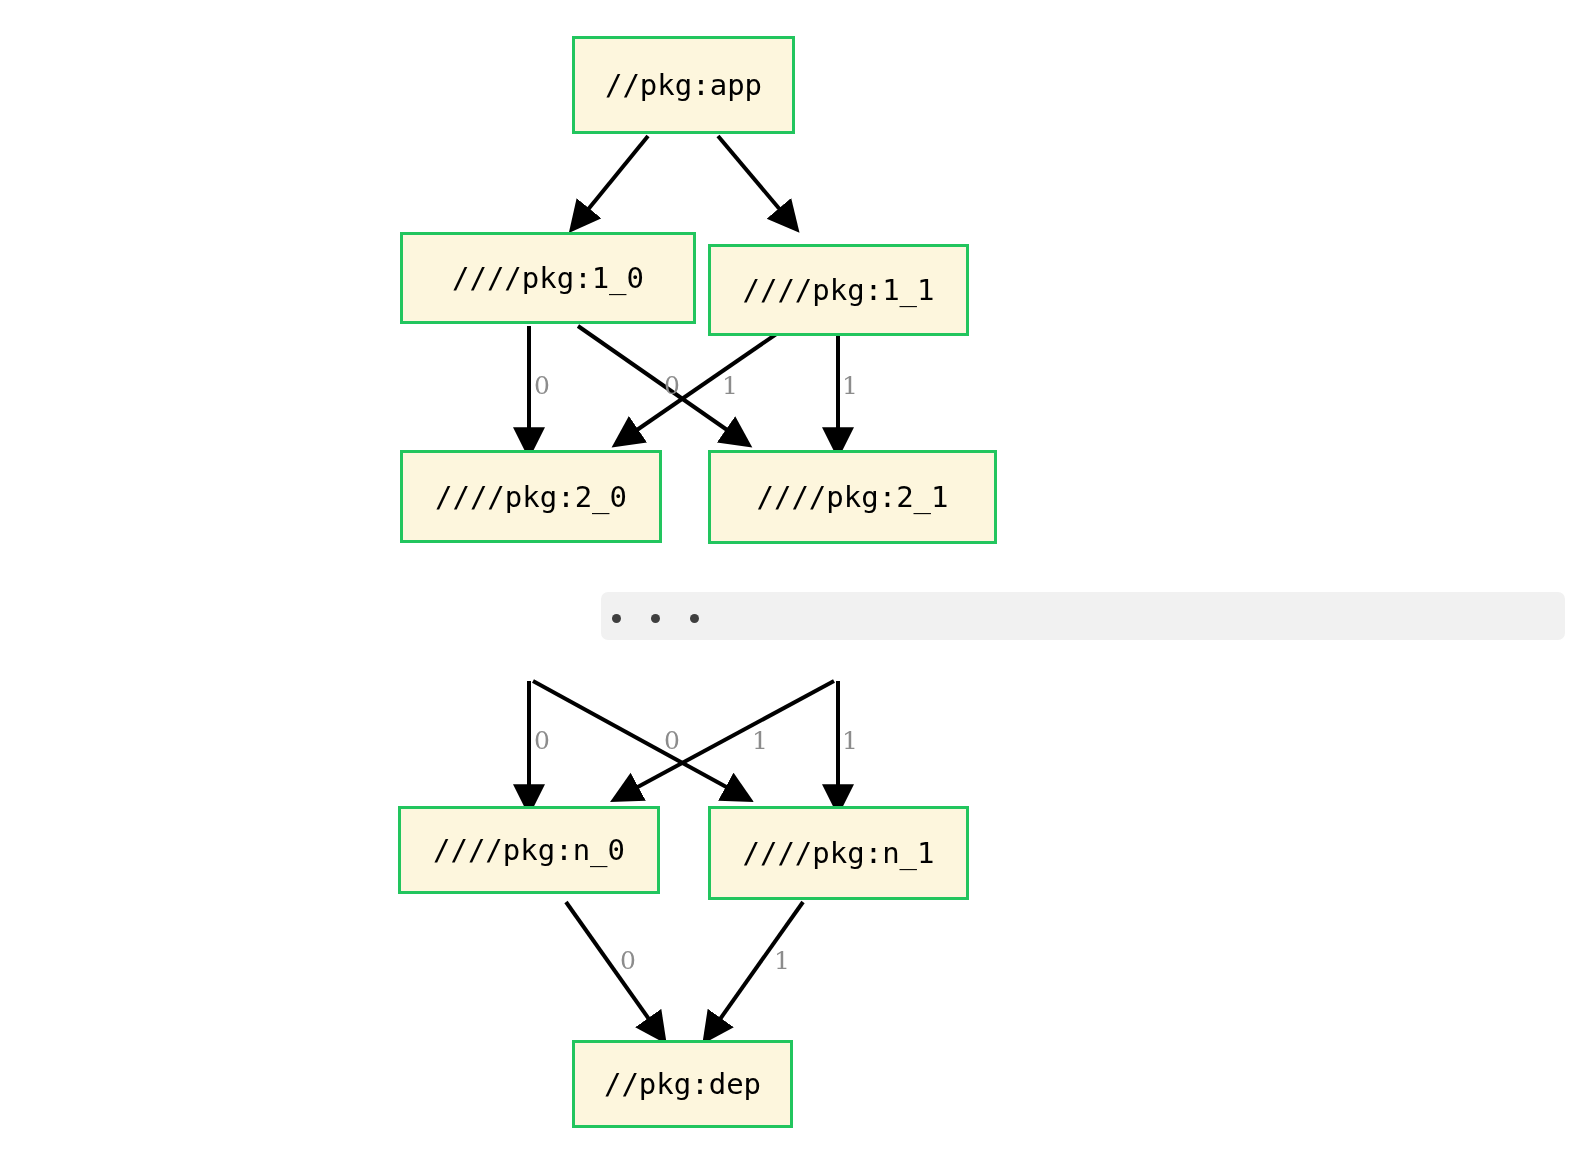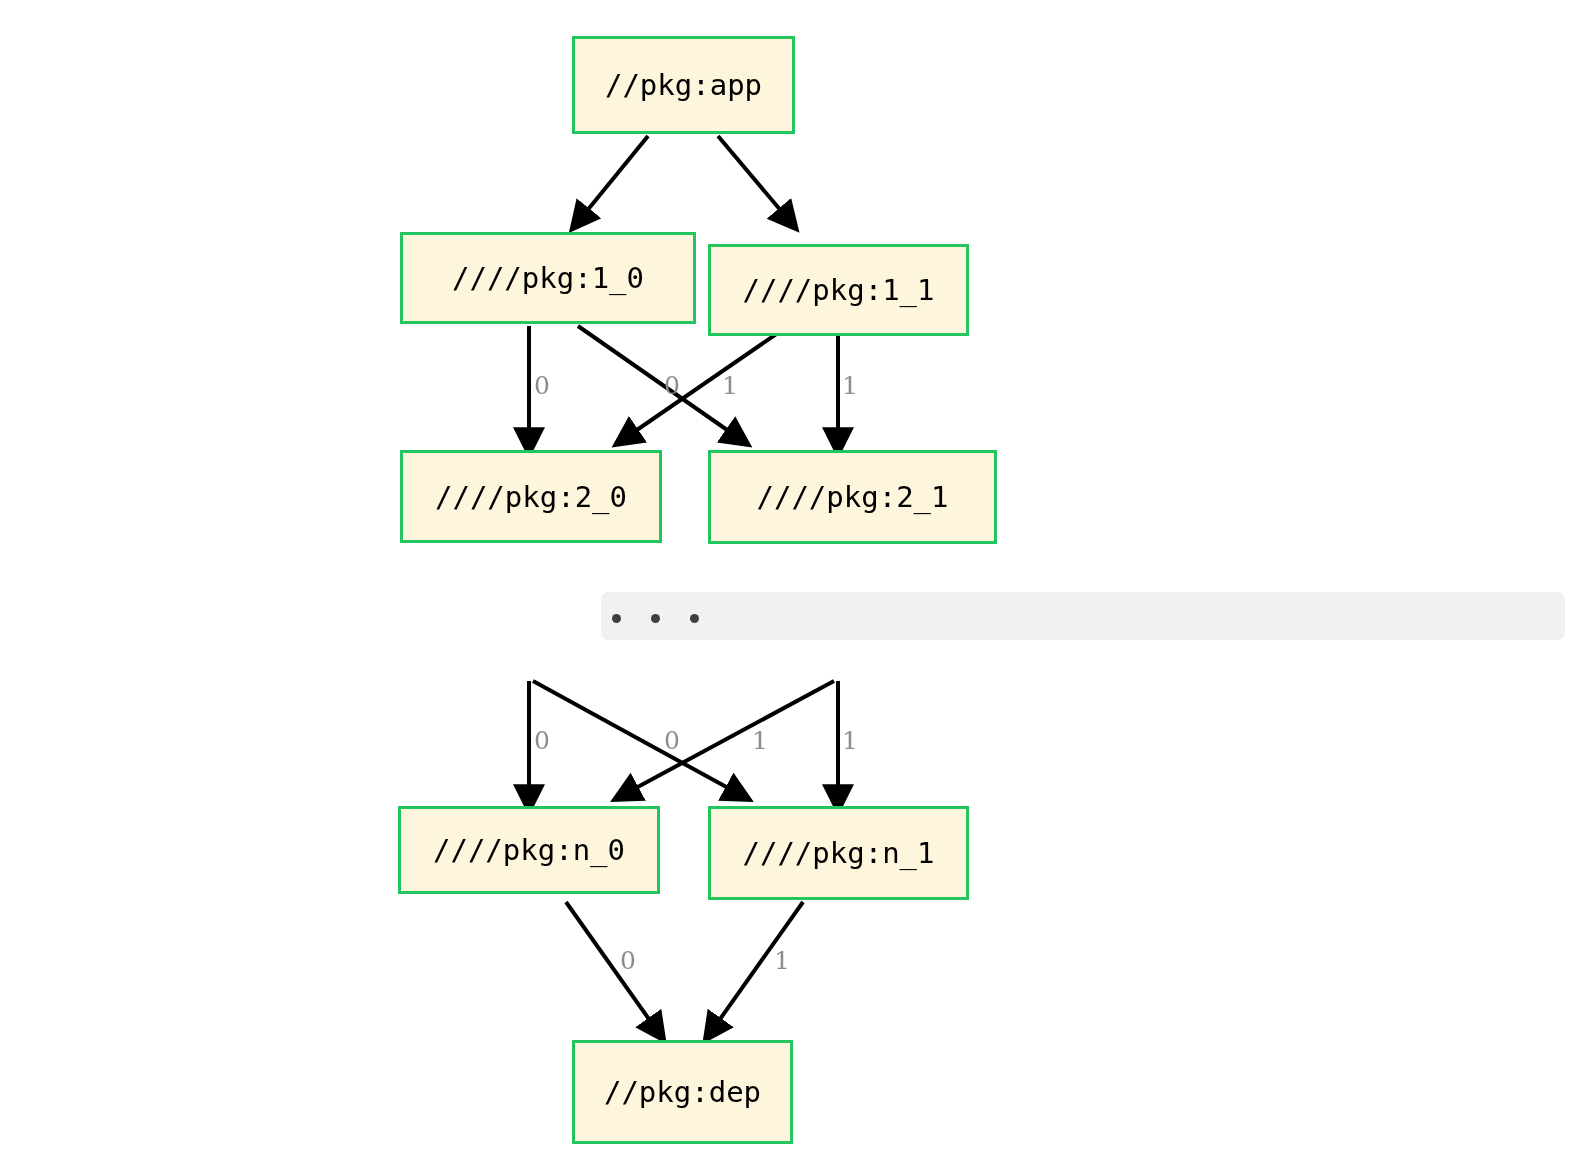--- a/index.html
+++ b/index.html
@@ -143,21 +143,21 @@
   <div class="node" style="left:708px; top:232px; width:261px; height:92px;margin-top:12px;">////pkg:1_1</div>
 
   <div class="node" style="left:400px; top:450px; width:262px; height:93px;">////pkg:2_0</div>
 
   <div class="node" style="left:708px; top:450px; width:289px; height:94px;">////pkg:2_1</div>
 
   <div class="node" style="left:398px; top:806px; width:262px; height:88px;">////pkg:n_0</div>
 
   <div class="node" style="left:708px; top:806px; width:261px; height:94px;text-align:right;">////pkg:n_1</div>
 
-  <div class="node" style="left:572px; top:1040px; width:221px; height:104px;">//pkg:dep</div>
+  <div class="node" style="left:572px; top:1040px; width:221px; height:88px;">//pkg:dep</div>
 
   <div class="edge-label" style="left:534px; top:373px;">0</div>
   <div class="edge-label" style="left:664px; top:373px;">0</div>
   <div class="edge-label" style="left:722px; top:373px;">1</div>
   <div class="edge-label" style="left:842px; top:373px;">1</div>
 
   <div class="edge-label" style="left:534px; top:728px;">0</div>
   <div class="edge-label" style="left:664px; top:728px;">0</div>
   <div class="edge-label" style="left:752px; top:728px;">1</div>
   <div class="edge-label" style="left:842px; top:728px;">1</div>

